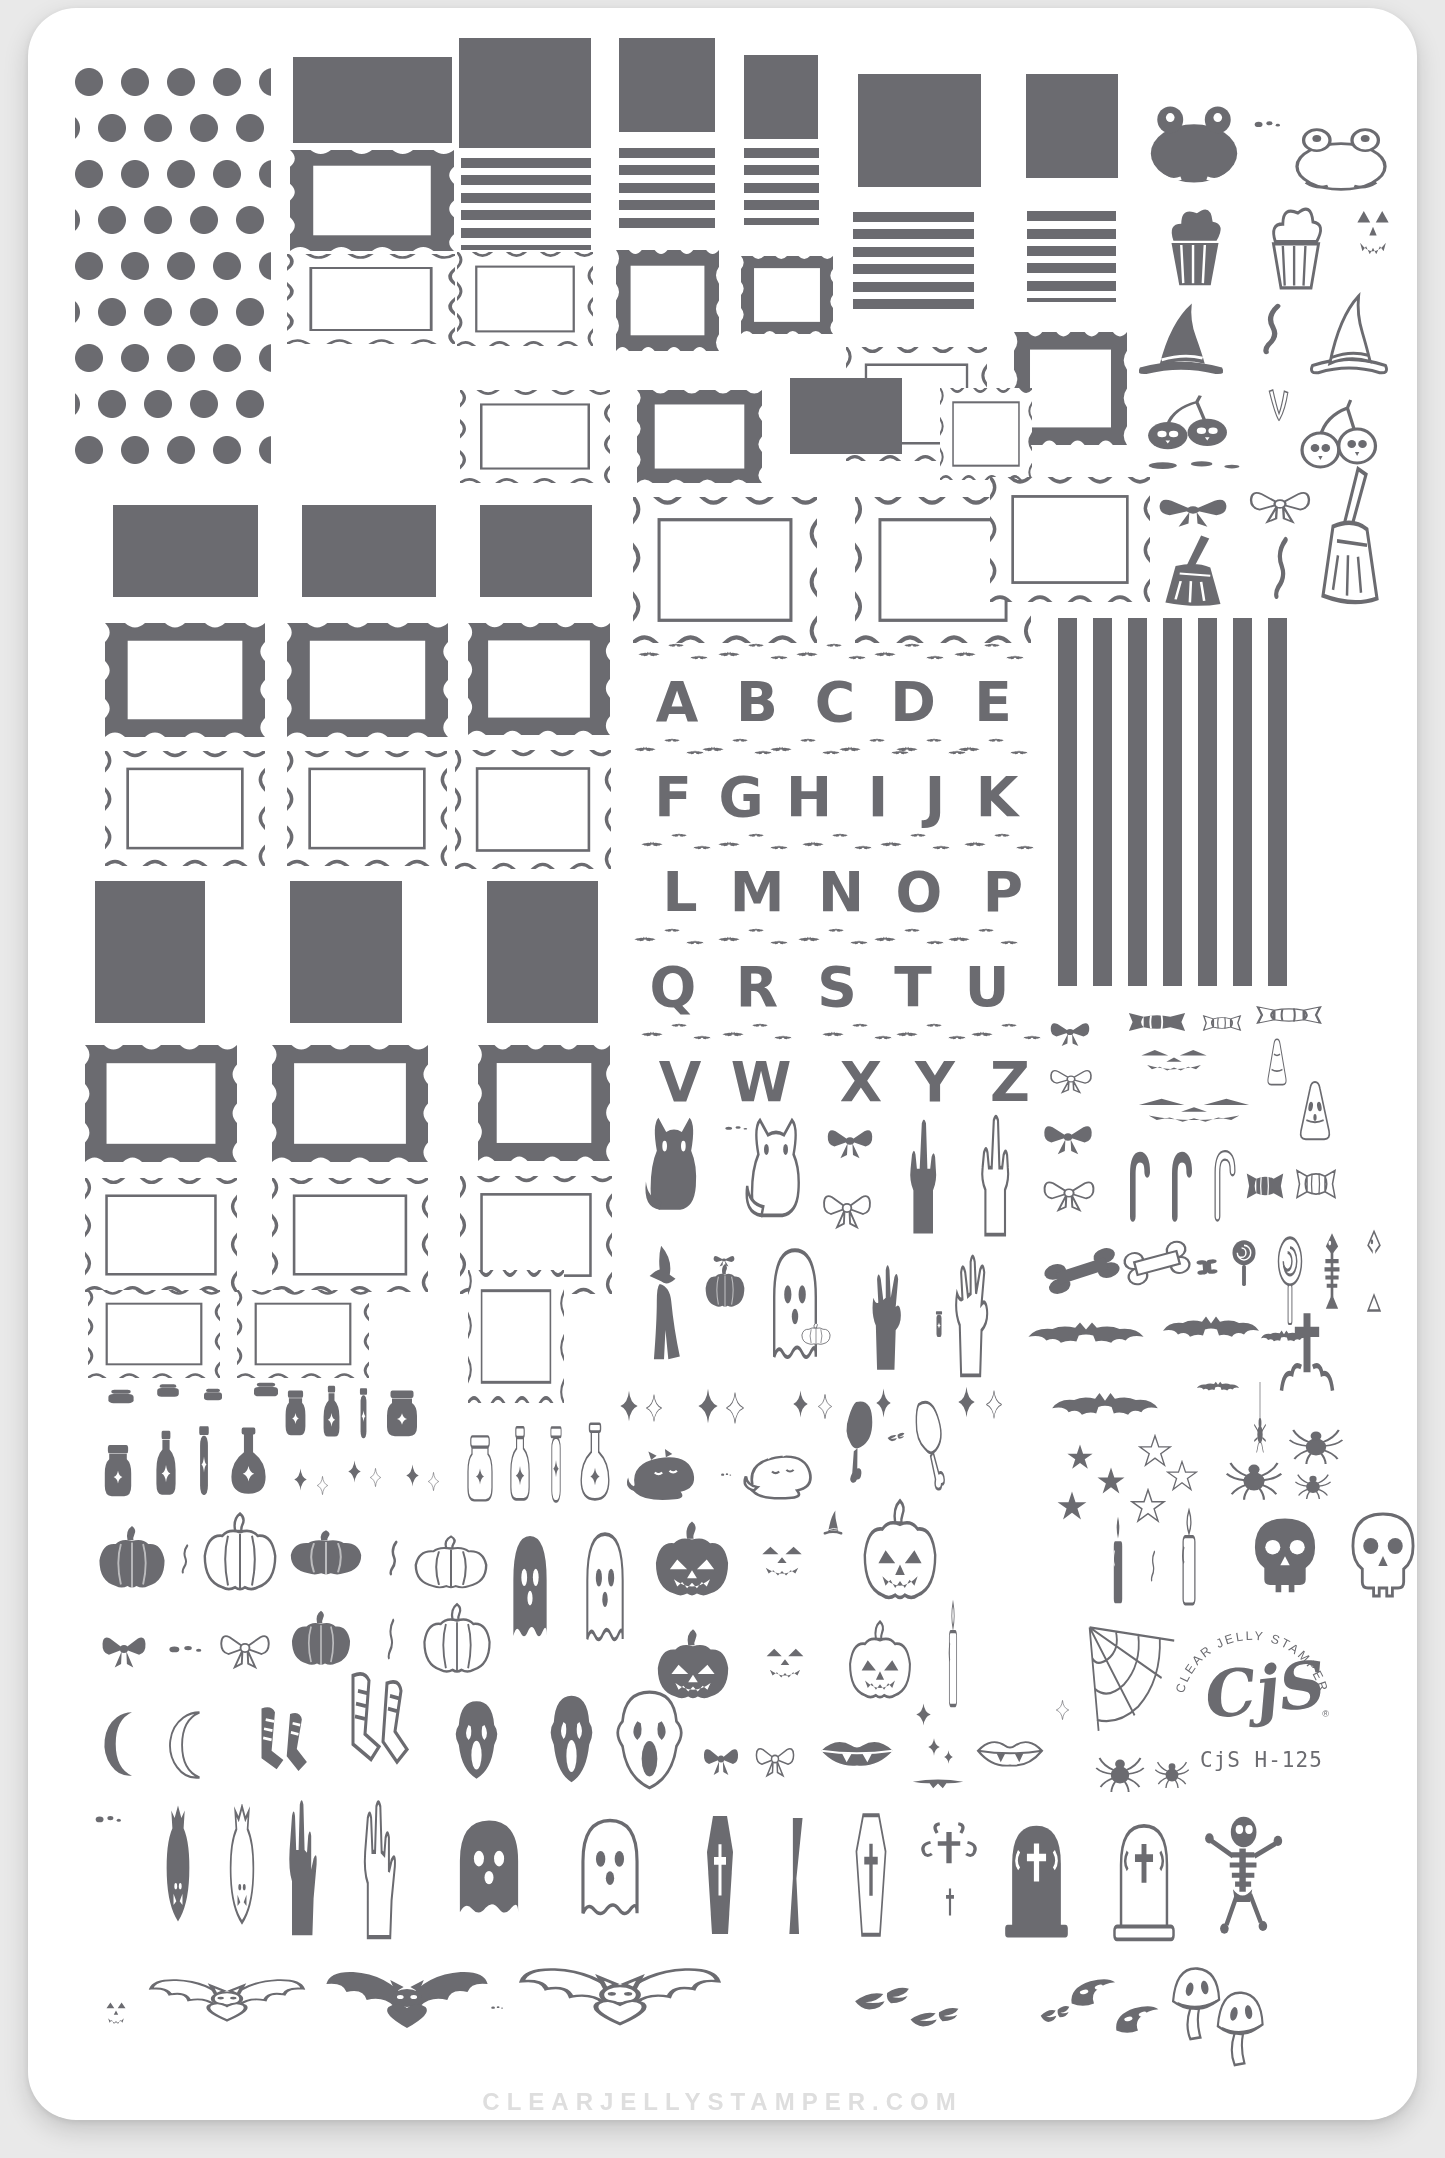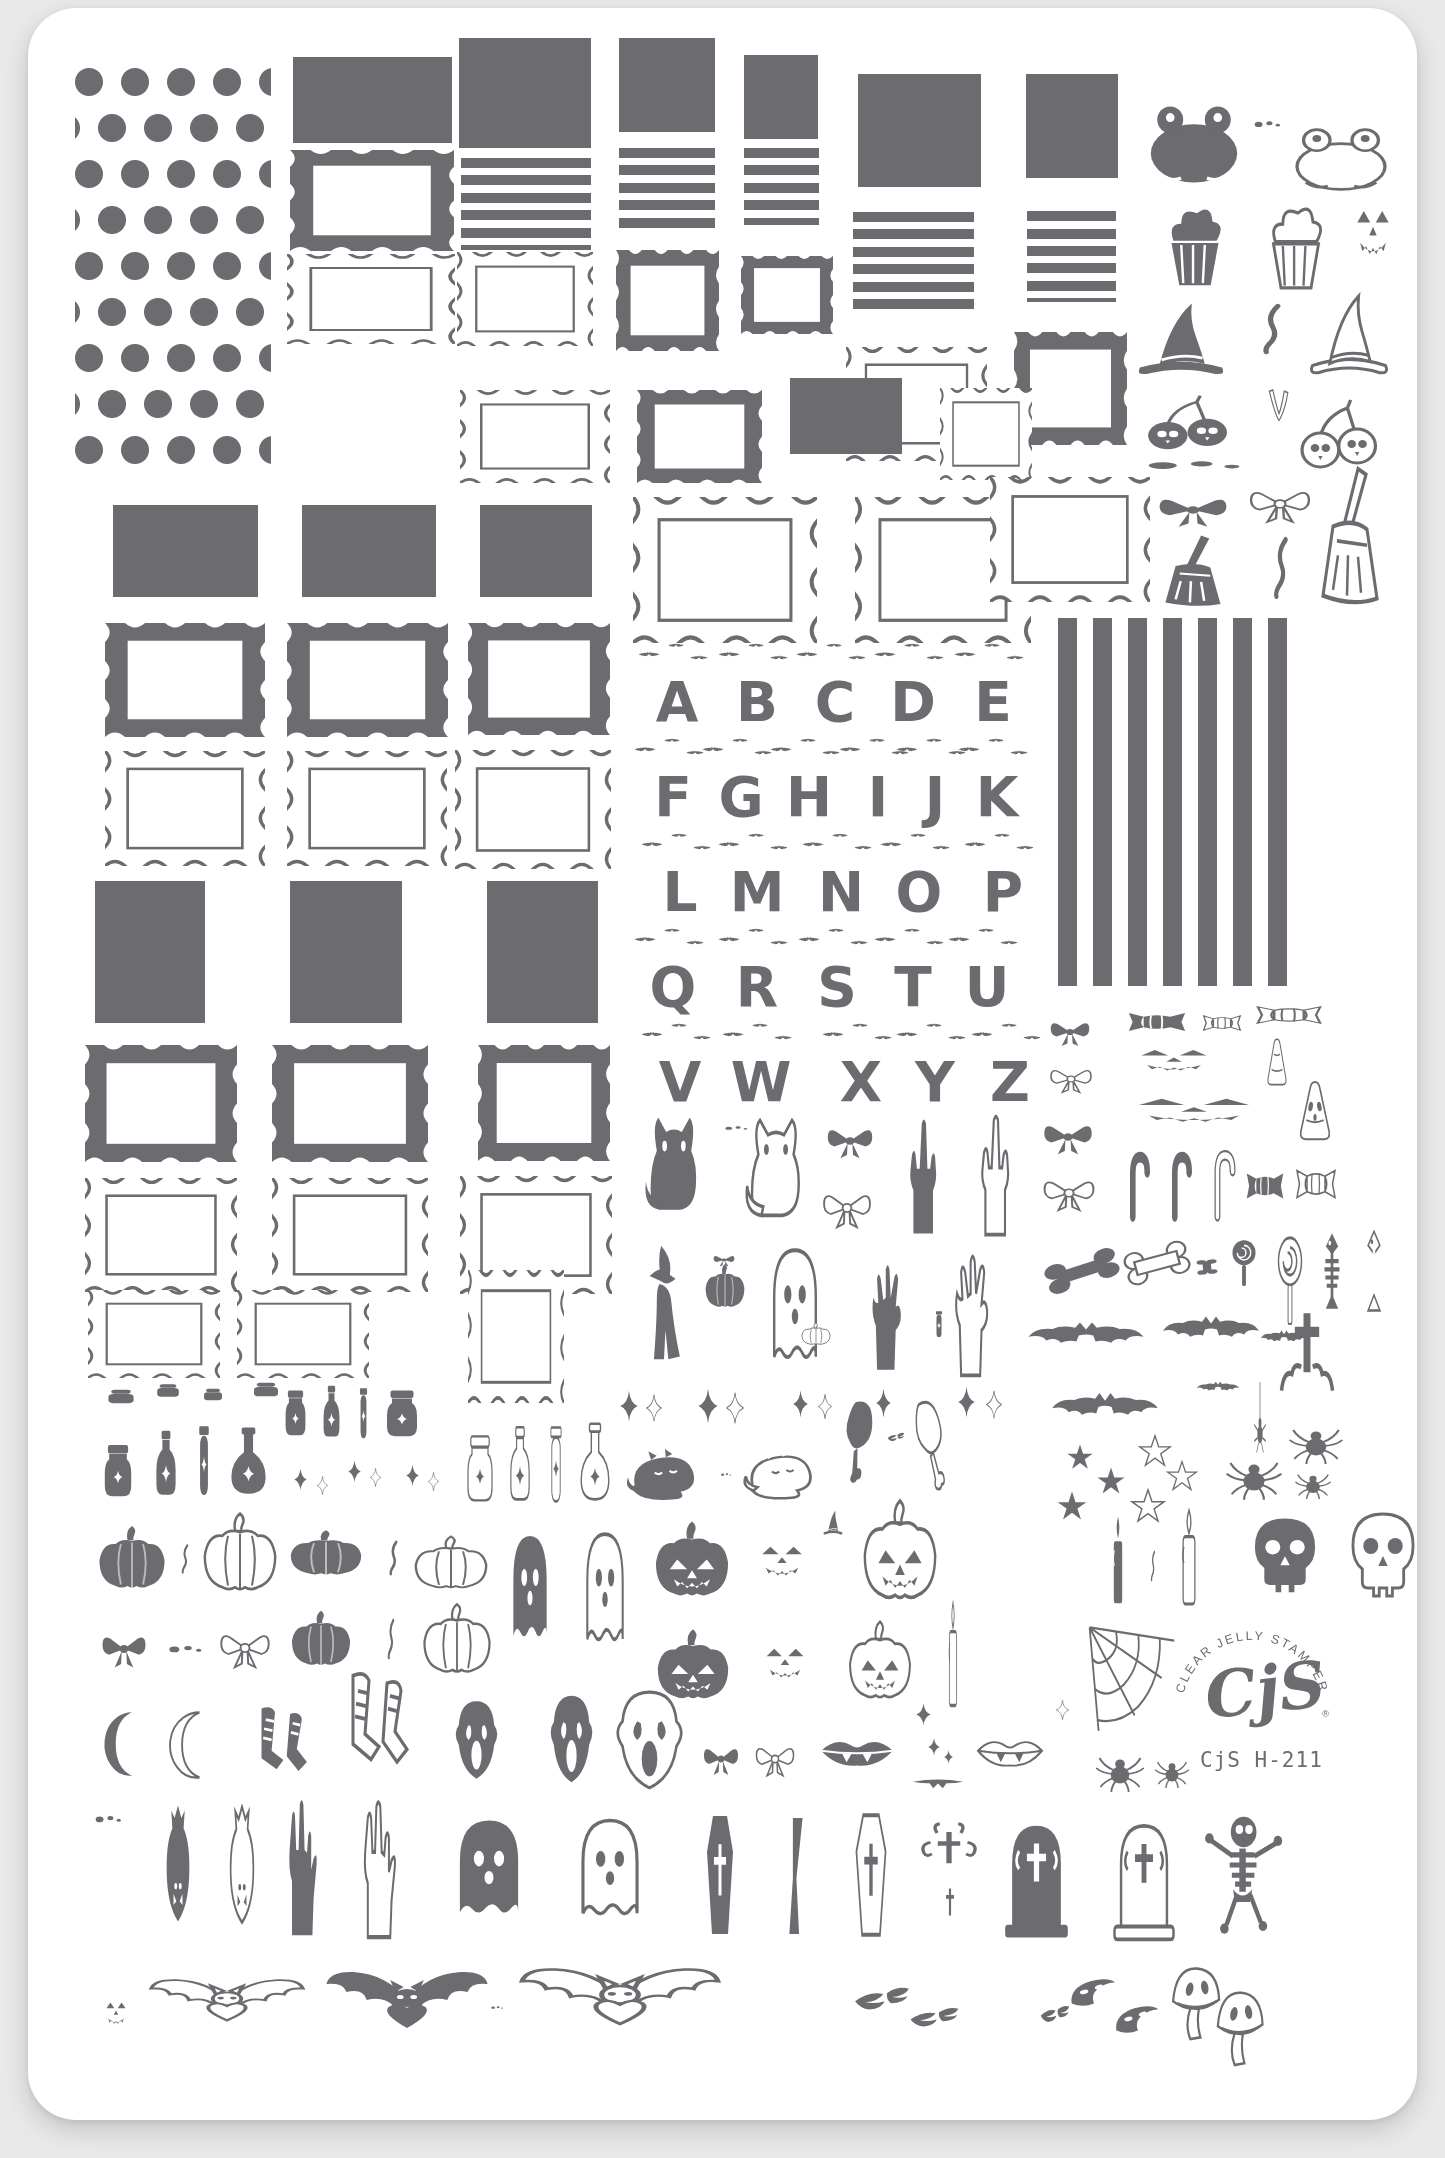--- a/index.html
+++ b/index.html
@@ -331,23 +331,24 @@
 
   <div id="logo">
     <svg id="logo-arc" viewBox="0 0 184 130">
       <path id="arcPath" d="M16 104 A76 76 0 0 1 168 104" fill="none"></path>
       <text font-size="13.5" letter-spacing="2.5" fill="#6b6b70" font-family="Liberation Sans, sans-serif">
         <textPath href="#arcPath" startOffset="50%" text-anchor="middle">CLEAR JELLY STAMPER</textPath>
       </text>
       <text x="168" y="112" font-size="10" fill="#6b6b70">®</text>
     </svg>
     <div id="monogram">CjS</div>
-    <div id="plate-code">CjS H-211</div>
+    <div id="plate-code">CjS H-125</div>
   </div>
 
+  <div id="footer">CLEARJELLYSTAMPER.COM</div>
 <div class="el solid sw-polka" style="left: 75px; top: 68px; width: 196px; height: 402px;"></div>
     <div class="el solid sw-rect" style="left: 293px; top: 57px; width: 159px; height: 86px;"></div>
     <div class="el solid" style="left: 290px; top: 150px; width: 164px; height: 101px;">
       <svg>
         <use href="#sy-stampS" xlink:href="#sy-stampS"></use>
       </svg>
     </div>
     <div class="el solid" style="left: 287px; top: 254px; width: 168px; height: 90px;">
       <svg>
         <use href="#sy-stampO" xlink:href="#sy-stampO"></use>

